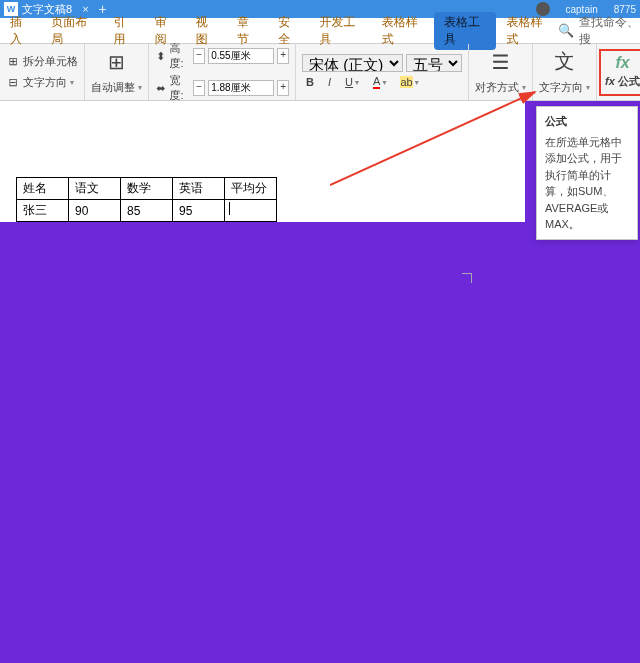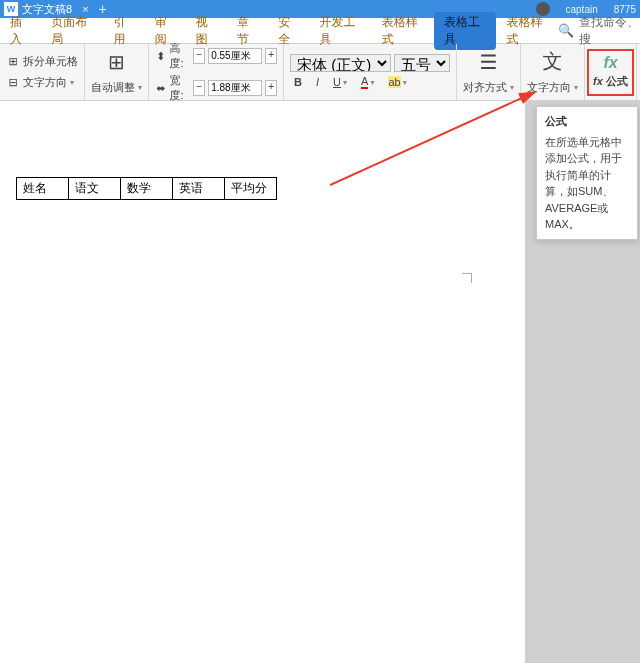--- a/index.html
+++ b/index.html
@@ -18,29 +18,29 @@
     .menubar .menu-item.active { background: #2e7bd6; color: #0f172a; border-radius: 4px; padding: 2px 10px; }
     .menubar .search { margin-left: auto; display: flex; align-items: center; gap: 4px; color: #666; }
     .menubar .search .mag { font-size: 13px; }
     
     .ribbon { height: 57px; background: #f5f5f5; border-bottom: 1px solid #d0d0d0; display: flex; align-items: stretch; }
     .ribbon-group { border-right: 1px solid #d8d8d8; padding: 3px 6px; display: flex; flex-direction: column; justify-content: center; gap: 2px; font-size: 11px; color: #444; }
     .ribbon-item { display: flex; align-items: center; gap: 3px; padding: 2px 0; white-space: nowrap; }
     .ribbon-icon { width: 14px; height: 14px; display: inline-flex; align-items: center; justify-content: center; }
     .ribbon-big-icon { width: 28px; height: 28px; display: inline-flex; align-items: center; justify-content: center; font-size: 20px; }
     .ribbon .size-row { display: flex; align-items: center; gap: 3px; }
-    .size-input { width: 54px; height: 16px; border: 1px solid #bbb; font-size: 10px; padding: 0 2px; }
+    .size-input { width: 66px; height: 16px; border: 1px solid #bbb; font-size: 10px; padding: 0 2px; }
     .spin-btn { width: 14px; height: 16px; border: 1px solid #bbb; background: #fff; font-size: 10px; line-height: 12px; text-align: center; cursor: pointer; }
     .font-select { height: 18px; border: 1px solid #bbb; font-size: 15px; padding: 0 2px; min-width: 68px; }
     .toolbar-btn { padding: 1px 4px; display: inline-flex; align-items: center; gap: 2px; cursor: pointer; }
     .dd { font-size: 8px; color: #888; }
     .highlight-box { border: 2px solid #e83b2c; padding: 3px 4px; font-weight: bold; }
     .ribbon-last { padding: 3px 4px; display: flex; flex-direction: column; gap: 2px; font-size: 11px; color: #444; }
     
-    .doc-area { position: relative; height: 562px; background: #6d28d9; display: flex; }
+    .doc-area { position: relative; height: 562px; background: #6d28d9; display: flex; flex-direction: column; }
     .page { background: #fff; width: 525px; padding: 76px 16px 0 16px; position: relative; }
     .table { border-collapse: collapse; }
     .table td { border: 1px solid #000; padding: 2px 6px; height: 17px; font-size: 12px; min-width: 52px; }
     .cursor-cell { position: relative; }
     .cursor-cell::after { content: ''; position: absolute; left: 4px; top: 2px; width: 1px; height: 13px; background: #000; }
     .gray-panel { width: 115px; background: #cfcfcf; }
     
     .tooltip { position: absolute; right: 2px; top: 106px; width: 102px; background: #fff; border: 1px solid #c8c8c8; padding: 6px 8px; font-size: 11px; color: #444; box-shadow: 0 2px 6px rgba(0,0,0,0.15); line-height: 1.5; }
     .tooltip .tt-title { font-weight: bold; margin-bottom: 4px; color: #333; }
     
@@ -187,20 +187,27 @@
   <div class="page">
     <table class="table">
       <tbody>
           <tr>
         <td>姓名</td>
         <td>语文</td>
         <td>数学</td>
         <td>英语</td>
         <td>平均分</td>
       </tr>
+      <tr>
+        <td>张三</td>
+        <td>90</td>
+        <td>85</td>
+        <td>95</td>
+        <td class="cursor-cell"></td>
+      </tr>
     </tbody>
       </table>
     <div class="corner-mark"></div>
   </div>
   <div class="gray-panel"></div>
 </div>
 
 <svg class="arrow-svg" width="230" height="100">
   <defs>
       <marker id="ah" markerWidth="10" markerHeight="10" refX="8" refY="3" orient="auto">

